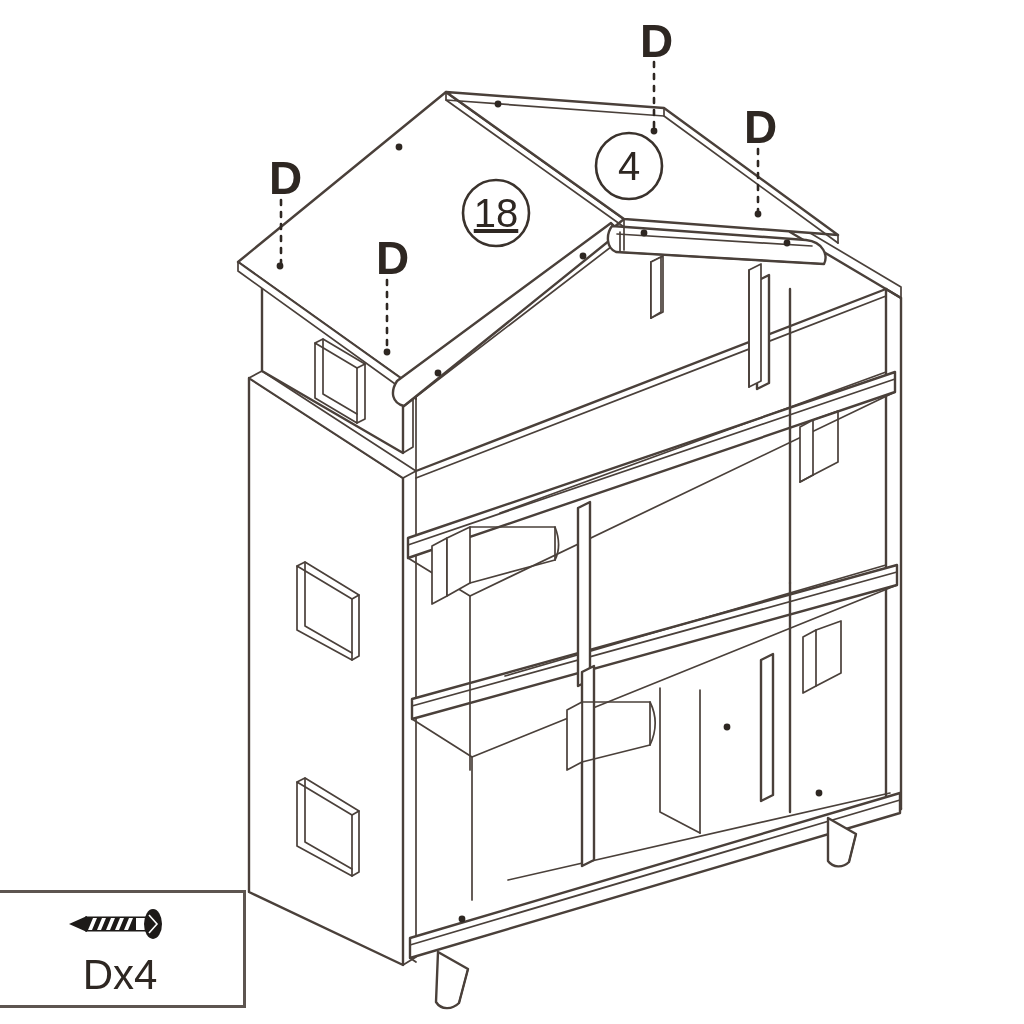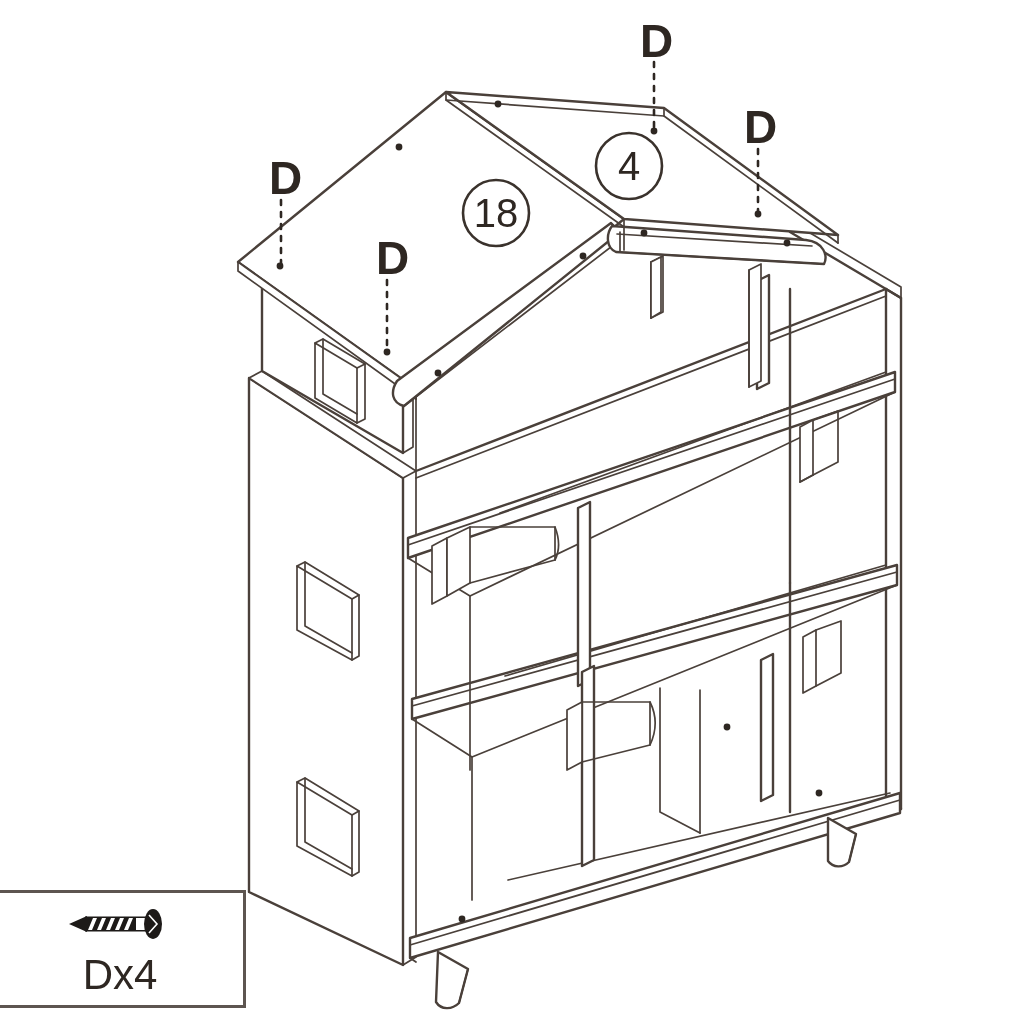--- a/index.html
+++ b/index.html
@@ -217,21 +217,21 @@
         <line x1="654" y1="62" x2="654" y2="131" class="dash"></line>
         <line x1="758" y1="149" x2="758" y2="214" class="dash"></line>
       </g>
     <g id="circles-layer">
         <circle cx="496" cy="213" r="33" class="circ"></circle>
         <circle cx="629" cy="166" r="33" class="circ"></circle>
       </g>
   </svg>
 
   <div id="stepnum-layer">
-      <div class="callout-text" style="font-size: 40px; font-weight: 400; width: 66px; text-align: center; left: 463px; top: 193px;">18</div>
+      <div class="callout-text" style="font-size: 40px; font-weight: 400; width: 66px; text-align: center; left: 463px; top: 193px; text-decoration: underline;">18</div>
       <div class="callout-text" style="font-size: 40px; font-weight: 400; width: 66px; text-align: center; left: 596px; top: 146px;">4</div>
     </div>
 
   <div id="dlab-layer">
       <div class="callout-text d-lab" style="left: 269px; top: 155px;">D</div>
       <div class="callout-text d-lab" style="left: 376px; top: 235px;">D</div>
       <div class="callout-text d-lab" style="left: 640px; top: 18px;">D</div>
       <div class="callout-text d-lab" style="left: 744px; top: 104px;">D</div>
     </div>
 

